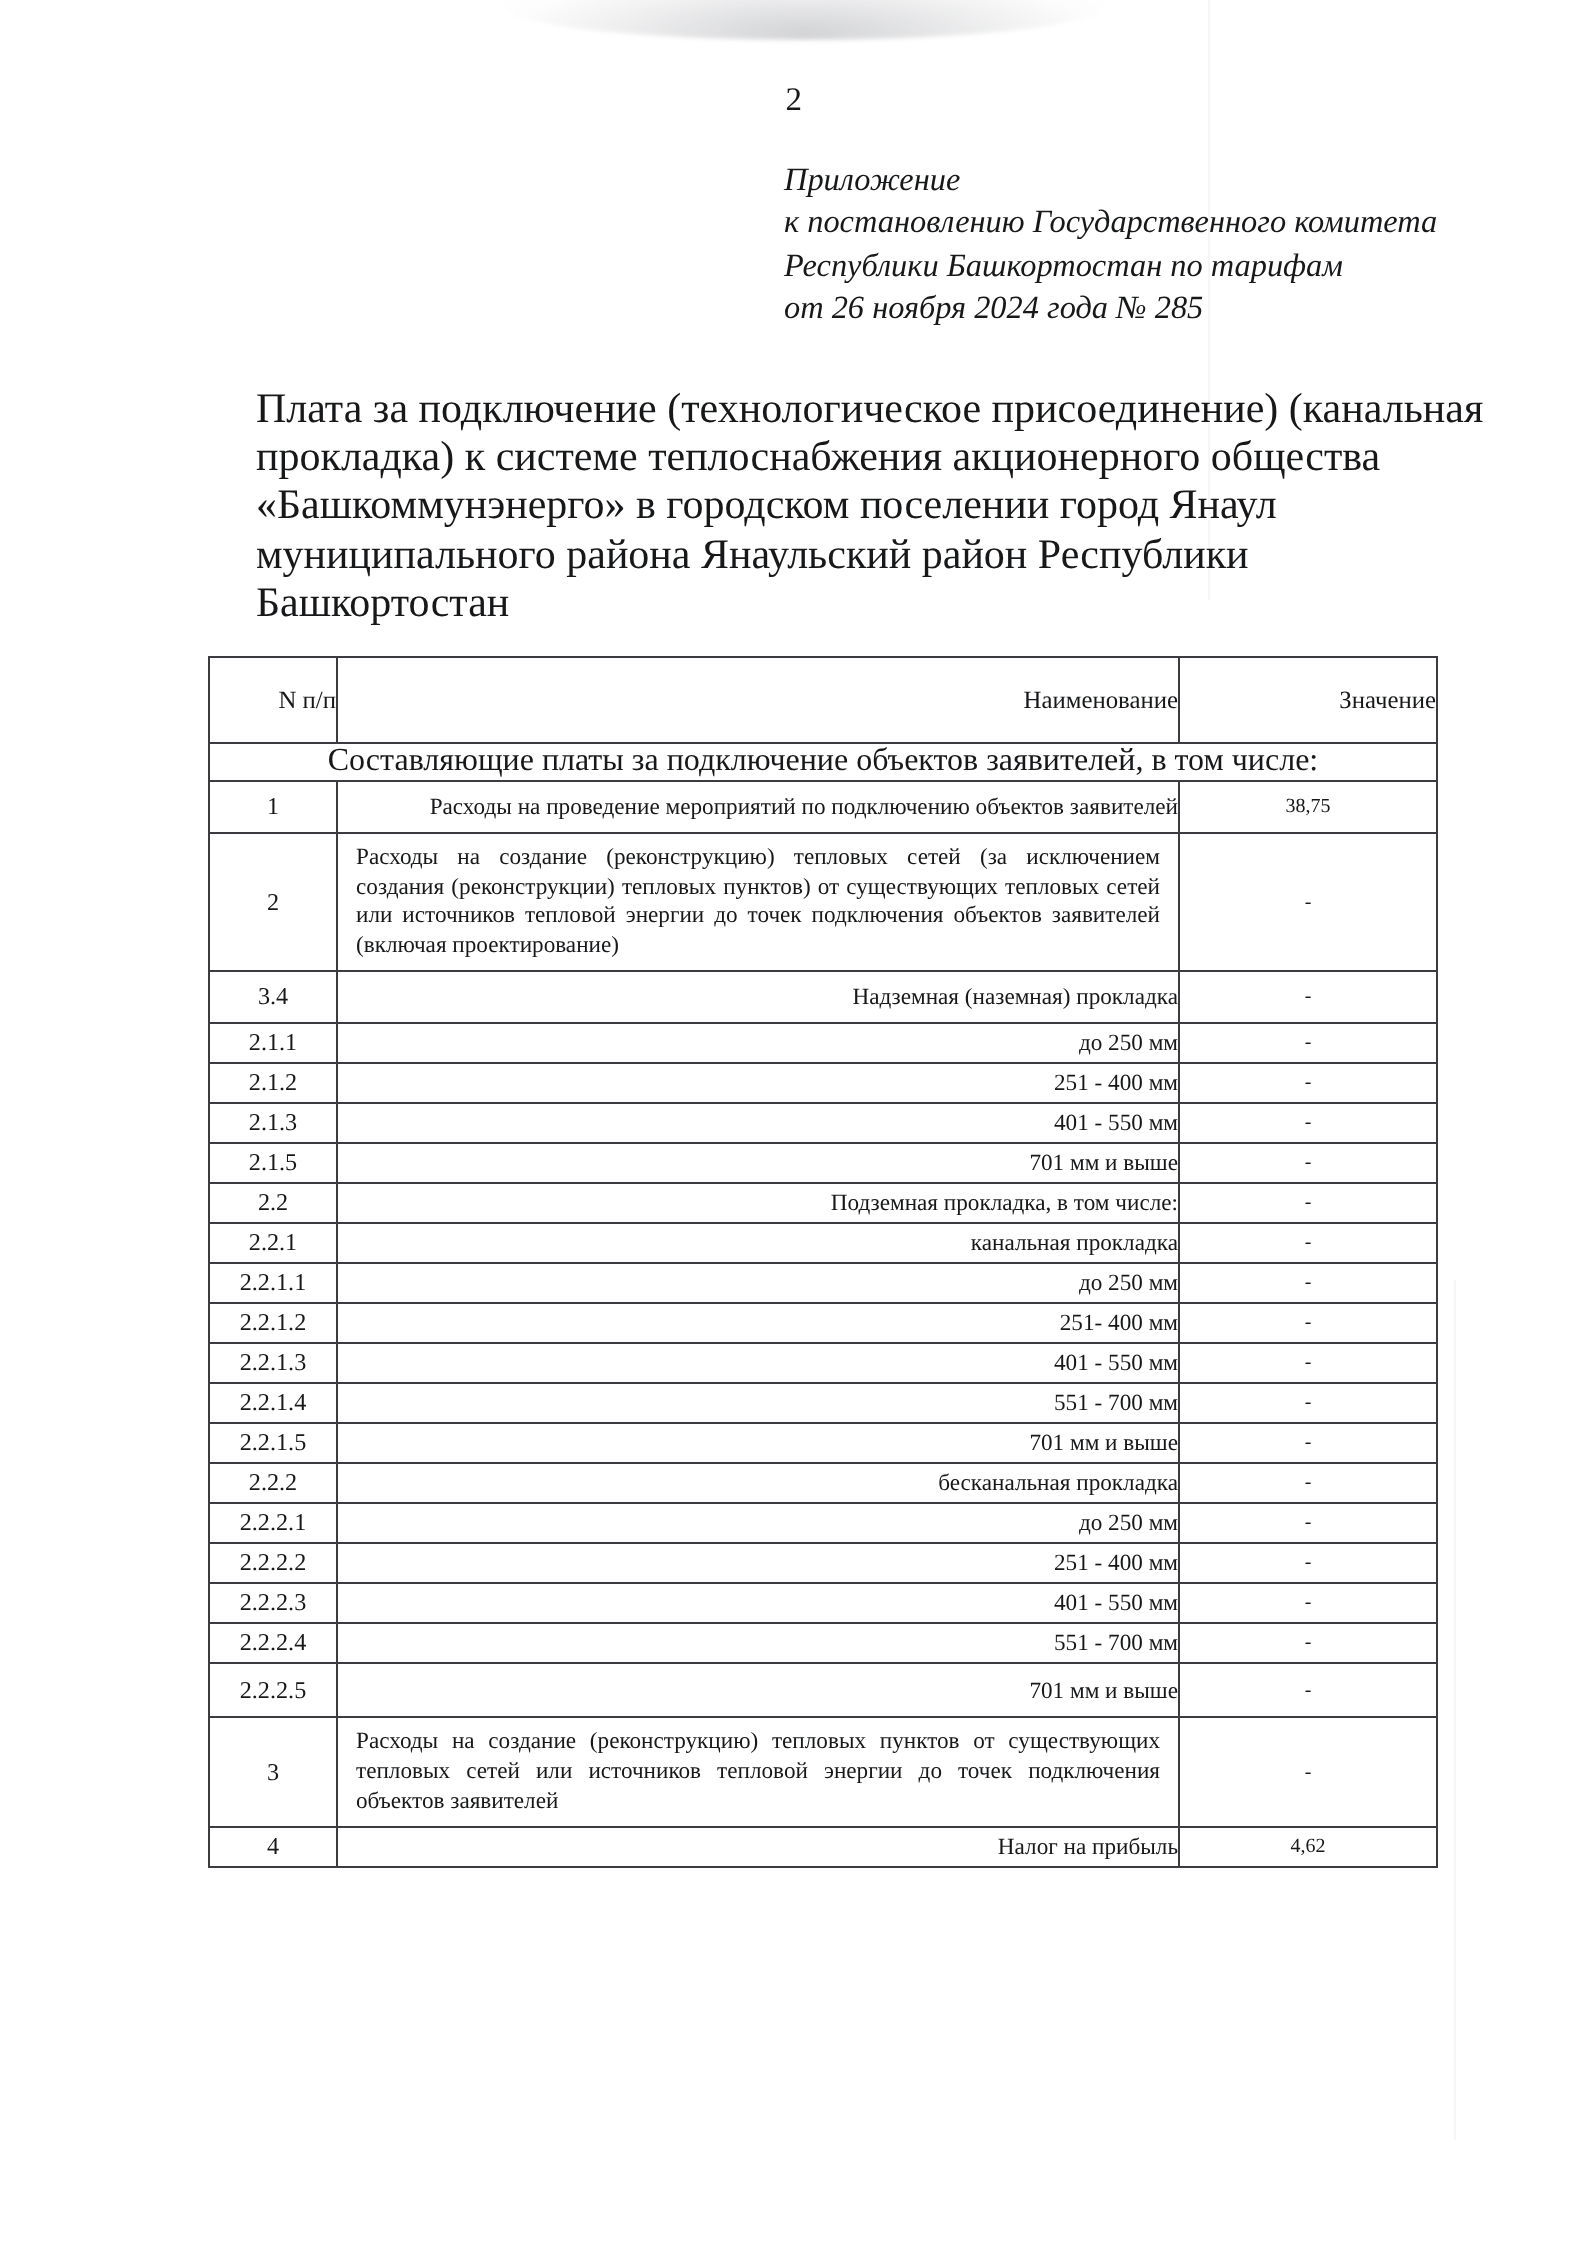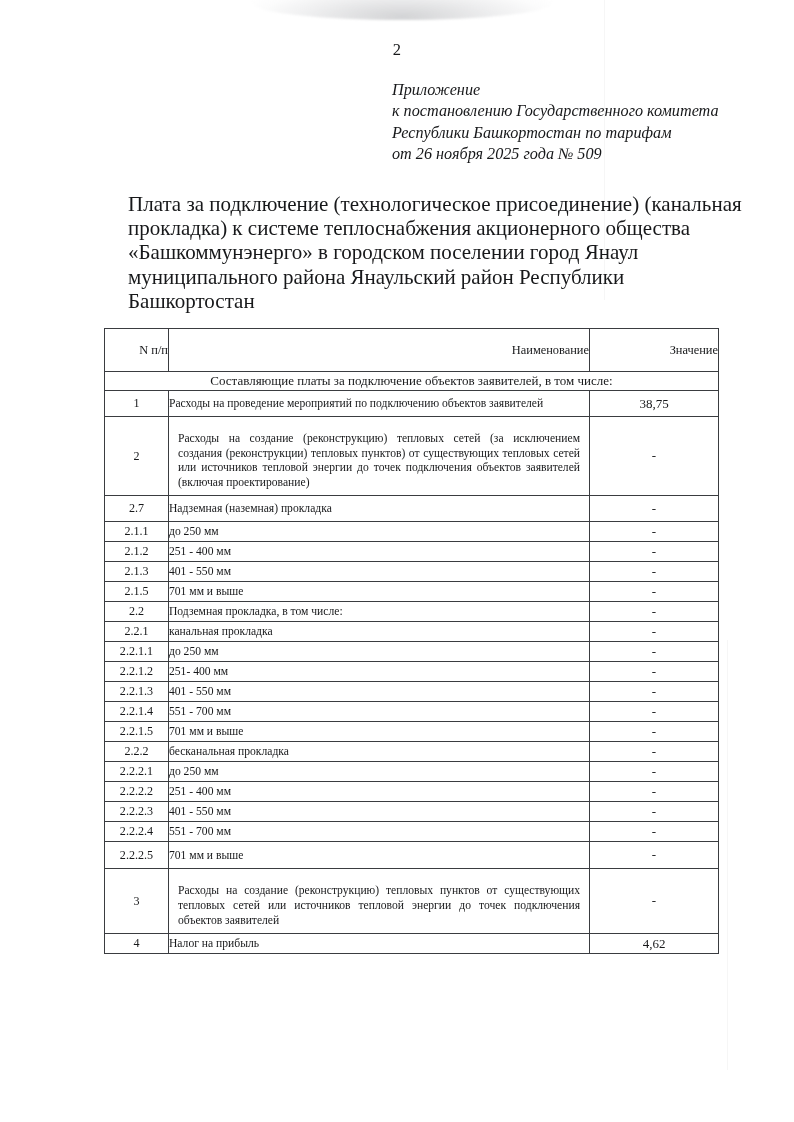--- a/index.html
+++ b/index.html
@@ -108,37 +108,37 @@
     height: 42px;
     padding: 2px 4px;
   }
 
   .cell-num {
     text-align: center;
     font-size: 12.1px;
     padding: 3px 2px;
   }
   .cell-name {
-    text-align: left;
+    text-align: right;
     padding: 3px 7px 3px 9px;
   }
   .cell-name.justify {
     text-align: justify;
     text-justify: inter-word;
     line-height: 14.6px;
-    padding: 15px 9px 5px 9px;
+    padding: 5px 9px 5px 9px;
   }
   .cell-val {
     text-align: center;
-    font-size: 13px;
+    font-size: 10px;
     padding: 3px 2px;
   }
   .cell-span {
     text-align: center;
-    font-size: 13px;
+    font-size: 16px;
     padding: 3px 2px;
     height: 18px;
   }
 
   tr.r-slim td { height: 19px; }
   tr.r-tall td { height: 26px; }
   tr.r-first td { height: 25px; }
 </style>
 </head>
 <body>
@@ -146,21 +146,21 @@
 <div class="scan-smudge"></div>
 <div class="scan-edge v1"></div>
 <div class="scan-edge v2"></div>
 
 <div class="page-number">2</div>
 
 <div class="header-block">
   <div class="line">Приложение</div>
   <div class="line">к постановлению Государственного комитета</div>
   <div class="line">Республики Башкортостан по тарифам</div>
-  <div class="line">от 26 ноября 2025 года № 509</div>
+  <div class="line">от 26 ноября 2024 года № 285</div>
 </div>
 
 <div class="doc-title">Плата за подключение (технологическое присоединение) (канальная прокладка) к системе теплоснабжения акционерного общества «Башкоммунэнерго» в городском поселении город Янаул муниципального района Янаульский район Республики Башкортостан</div>
 
 <div class="units">
 </div>
 
 <table class="main-table">
   <colgroup>
     <col class="c-num">
@@ -182,21 +182,21 @@
         <td class="cell-num">1</td>
         <td class="cell-name">Расходы на проведение мероприятий по подключению объектов заявителей</td>
         <td class="cell-val">38,75</td>
       </tr>
       <tr>
         <td class="cell-num">2</td>
         <td class="cell-name justify">Расходы на создание (реконструкцию) тепловых сетей (за исключением создания (реконструкции) тепловых пунктов) от существующих тепловых сетей или источников тепловой энергии до точек подключения объектов заявителей (включая проектирование)</td>
         <td class="cell-val">-</td>
       </tr>
       <tr class="r-first">
-        <td class="cell-num">2.7</td>
+        <td class="cell-num">3.4</td>
         <td class="cell-name">Надземная (наземная) прокладка</td>
         <td class="cell-val">-</td>
       </tr>
       <tr class="r-slim">
         <td class="cell-num">2.1.1</td>
         <td class="cell-name">до 250 мм</td>
         <td class="cell-val">-</td>
       </tr>
       <tr class="r-slim">
         <td class="cell-num">2.1.2</td>

